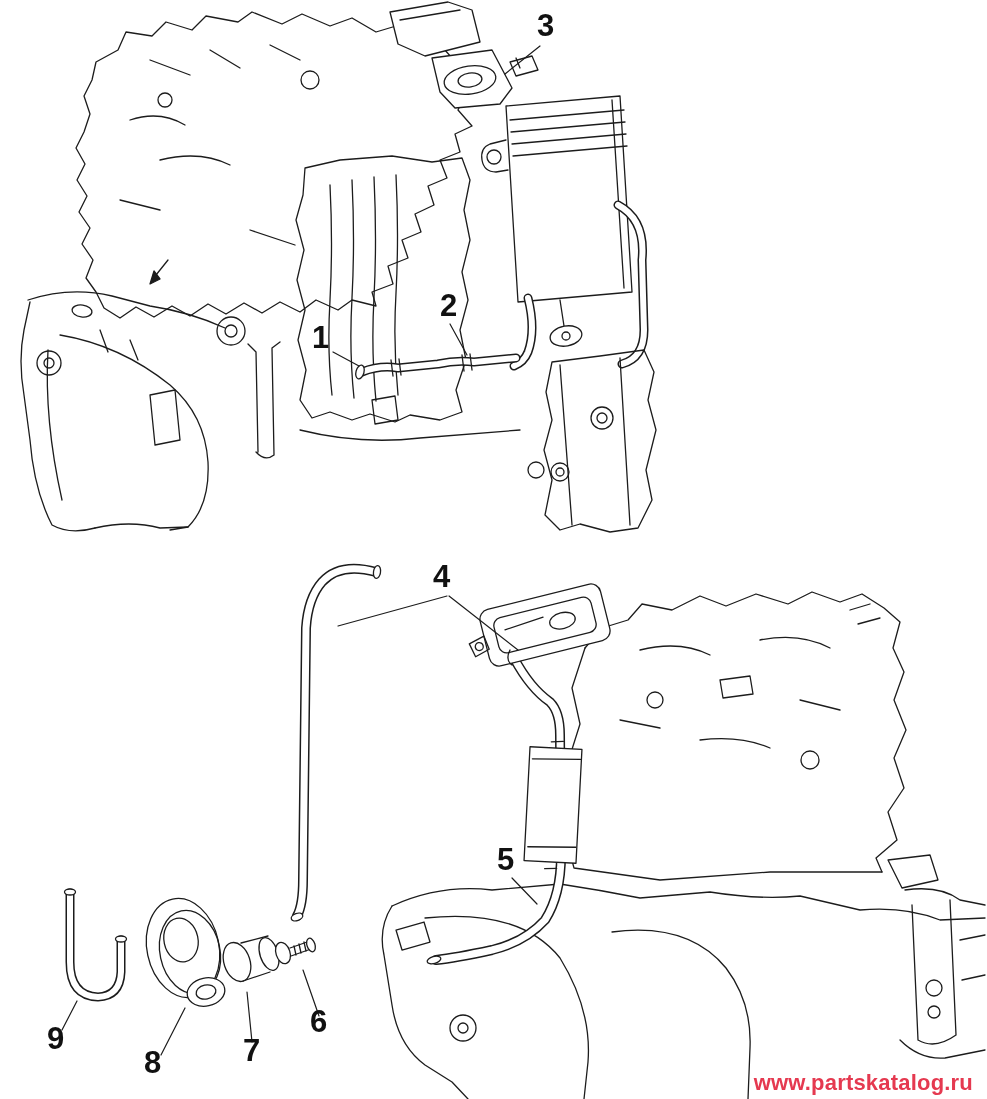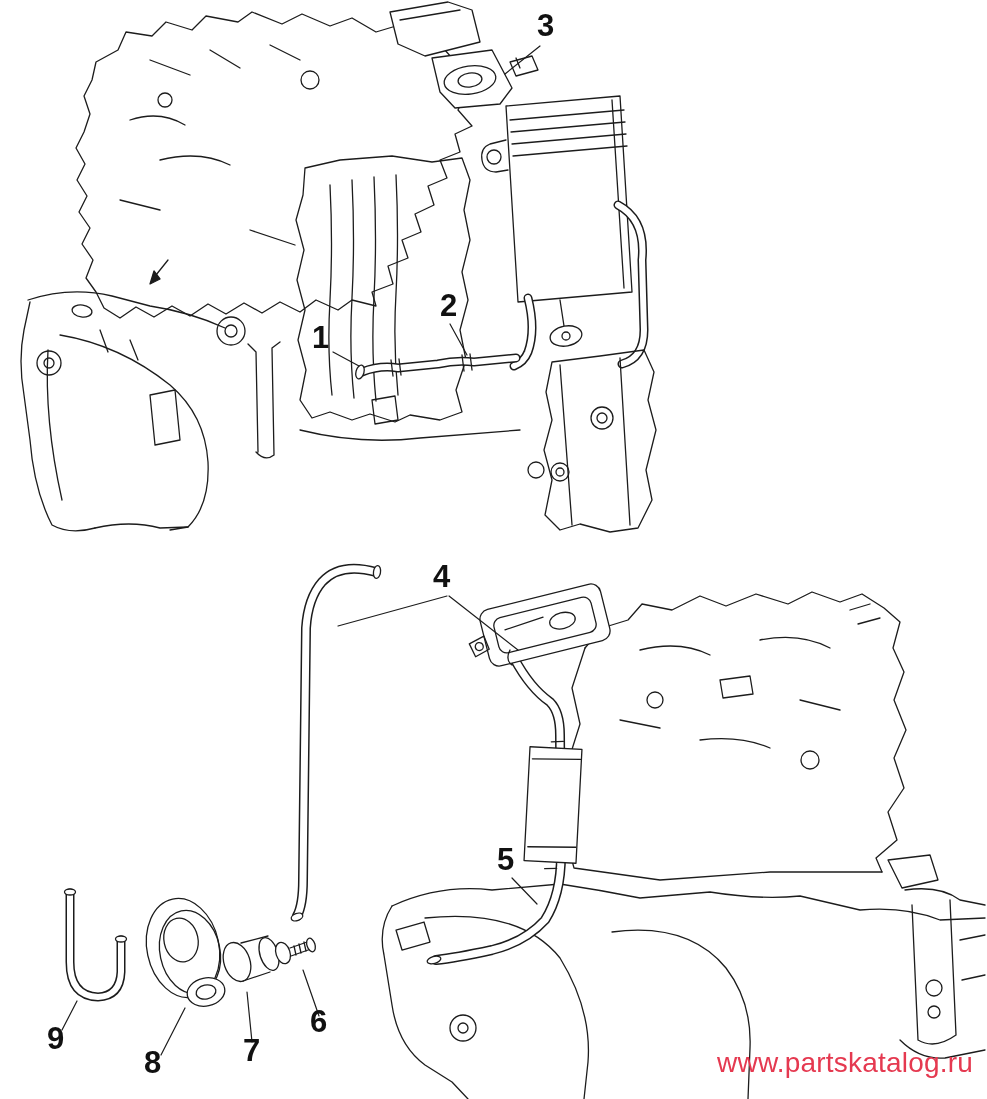--- a/index.html
+++ b/index.html
@@ -11,24 +11,24 @@
     font-family:"Liberation Sans", sans-serif;
     font-weight:bold;
     font-size:31px;
     line-height:1;
     color:#111111;
     user-select:none;
   }
   .watermark {
     position:absolute;
     right:14px;
-    bottom:20px;
+    bottom:3px;
     font-family:"Liberation Sans", sans-serif;
-    font-weight:normal;
-    font-size:28px;
+    font-weight:bold;
+    font-size:22px;
     letter-spacing:.2px;
     text-decoration:none;
   }
 </style>
 </head>
 <body>
 
 <div class="stage">
 
   <svg width="987" height="1099" viewBox="0 0 987 1099" xmlns="http://www.w3.org/2000/svg">

